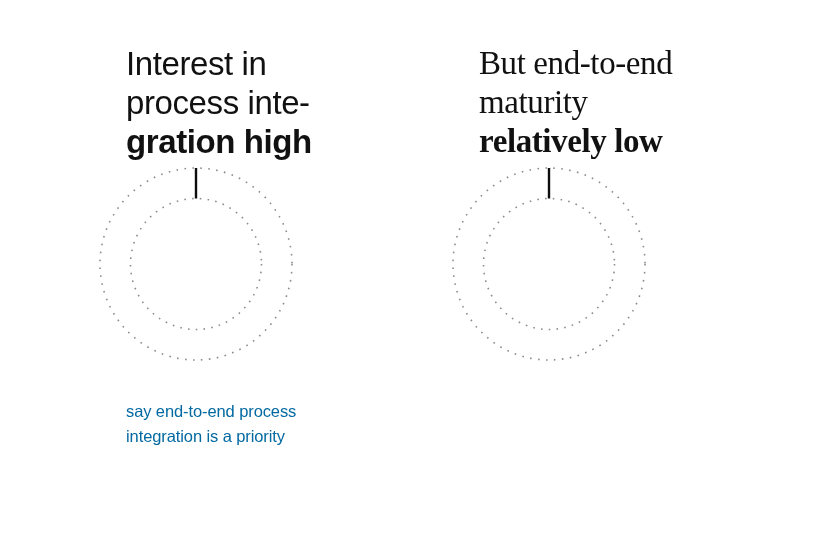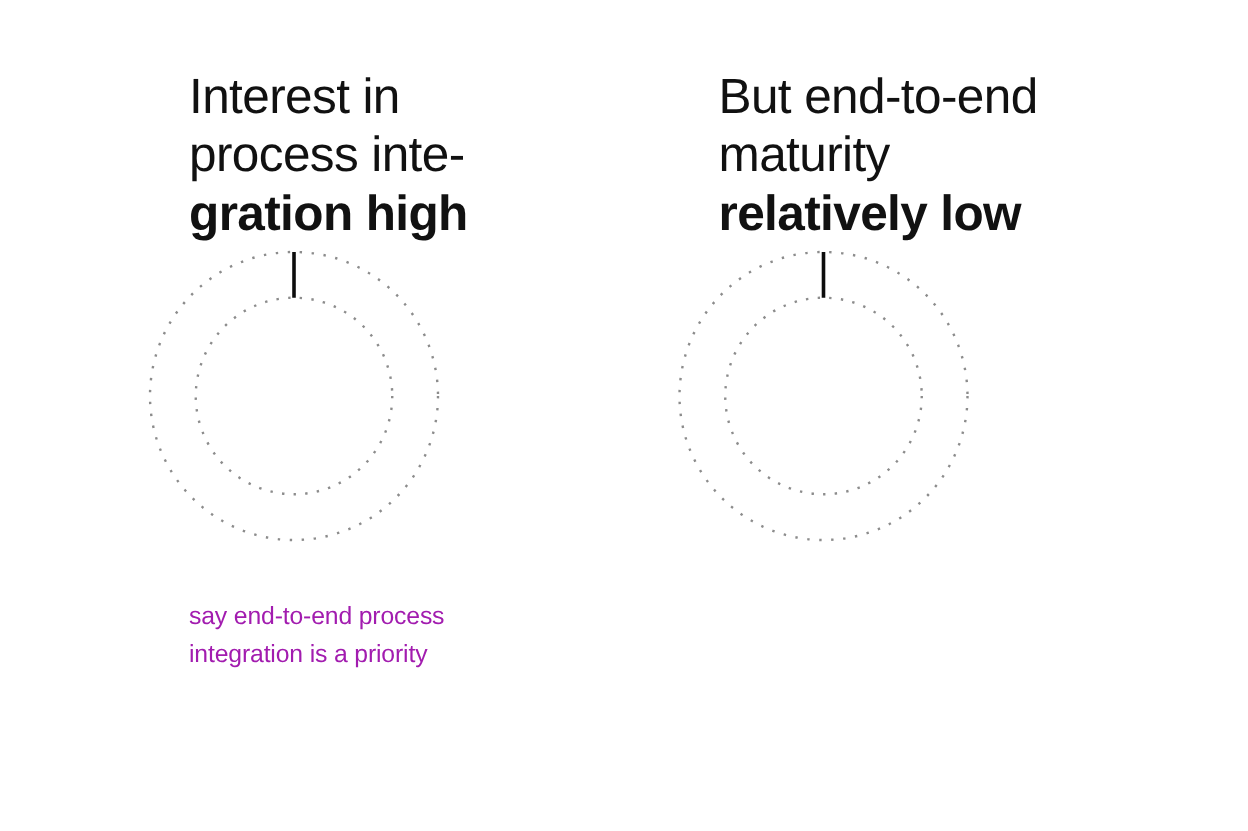--- a/index.html
+++ b/index.html
@@ -23,21 +23,21 @@
     display: flex;
     flex-direction: row;
   }
 
   .panel {
     position: relative;
     width: 364px;
     box-sizing: border-box;
   }
   .panel-left  { margin-left: 126px; }
-  .panel-right { margin-left: 0px; }
+  .panel-right { margin-left: 0px; font-family: Liberation Serif, serif; }
 
   .headline {
     position: absolute;
     top: 22px;
     left: 0;
     width: 250px;
     font-size: 33px;
     line-height: 39px;
     font-weight: 400;
     letter-spacing: -0.4px;
@@ -87,21 +87,21 @@
 
   .caption {
     position: absolute;
     top: 382px;
     left: 0;
     width: 250px;
     font-size: 16.5px;
     line-height: 25.5px;
     font-weight: 400;
     letter-spacing: -0.1px;
-    color: #a21caf;
+    color: #0369a1;
     white-space: pre-line;
   }
   .caption-right { width: 228px; }
 </style>
 </head>
 <body>
 
 <div class="board">
 
   <section class="panel panel-left">

